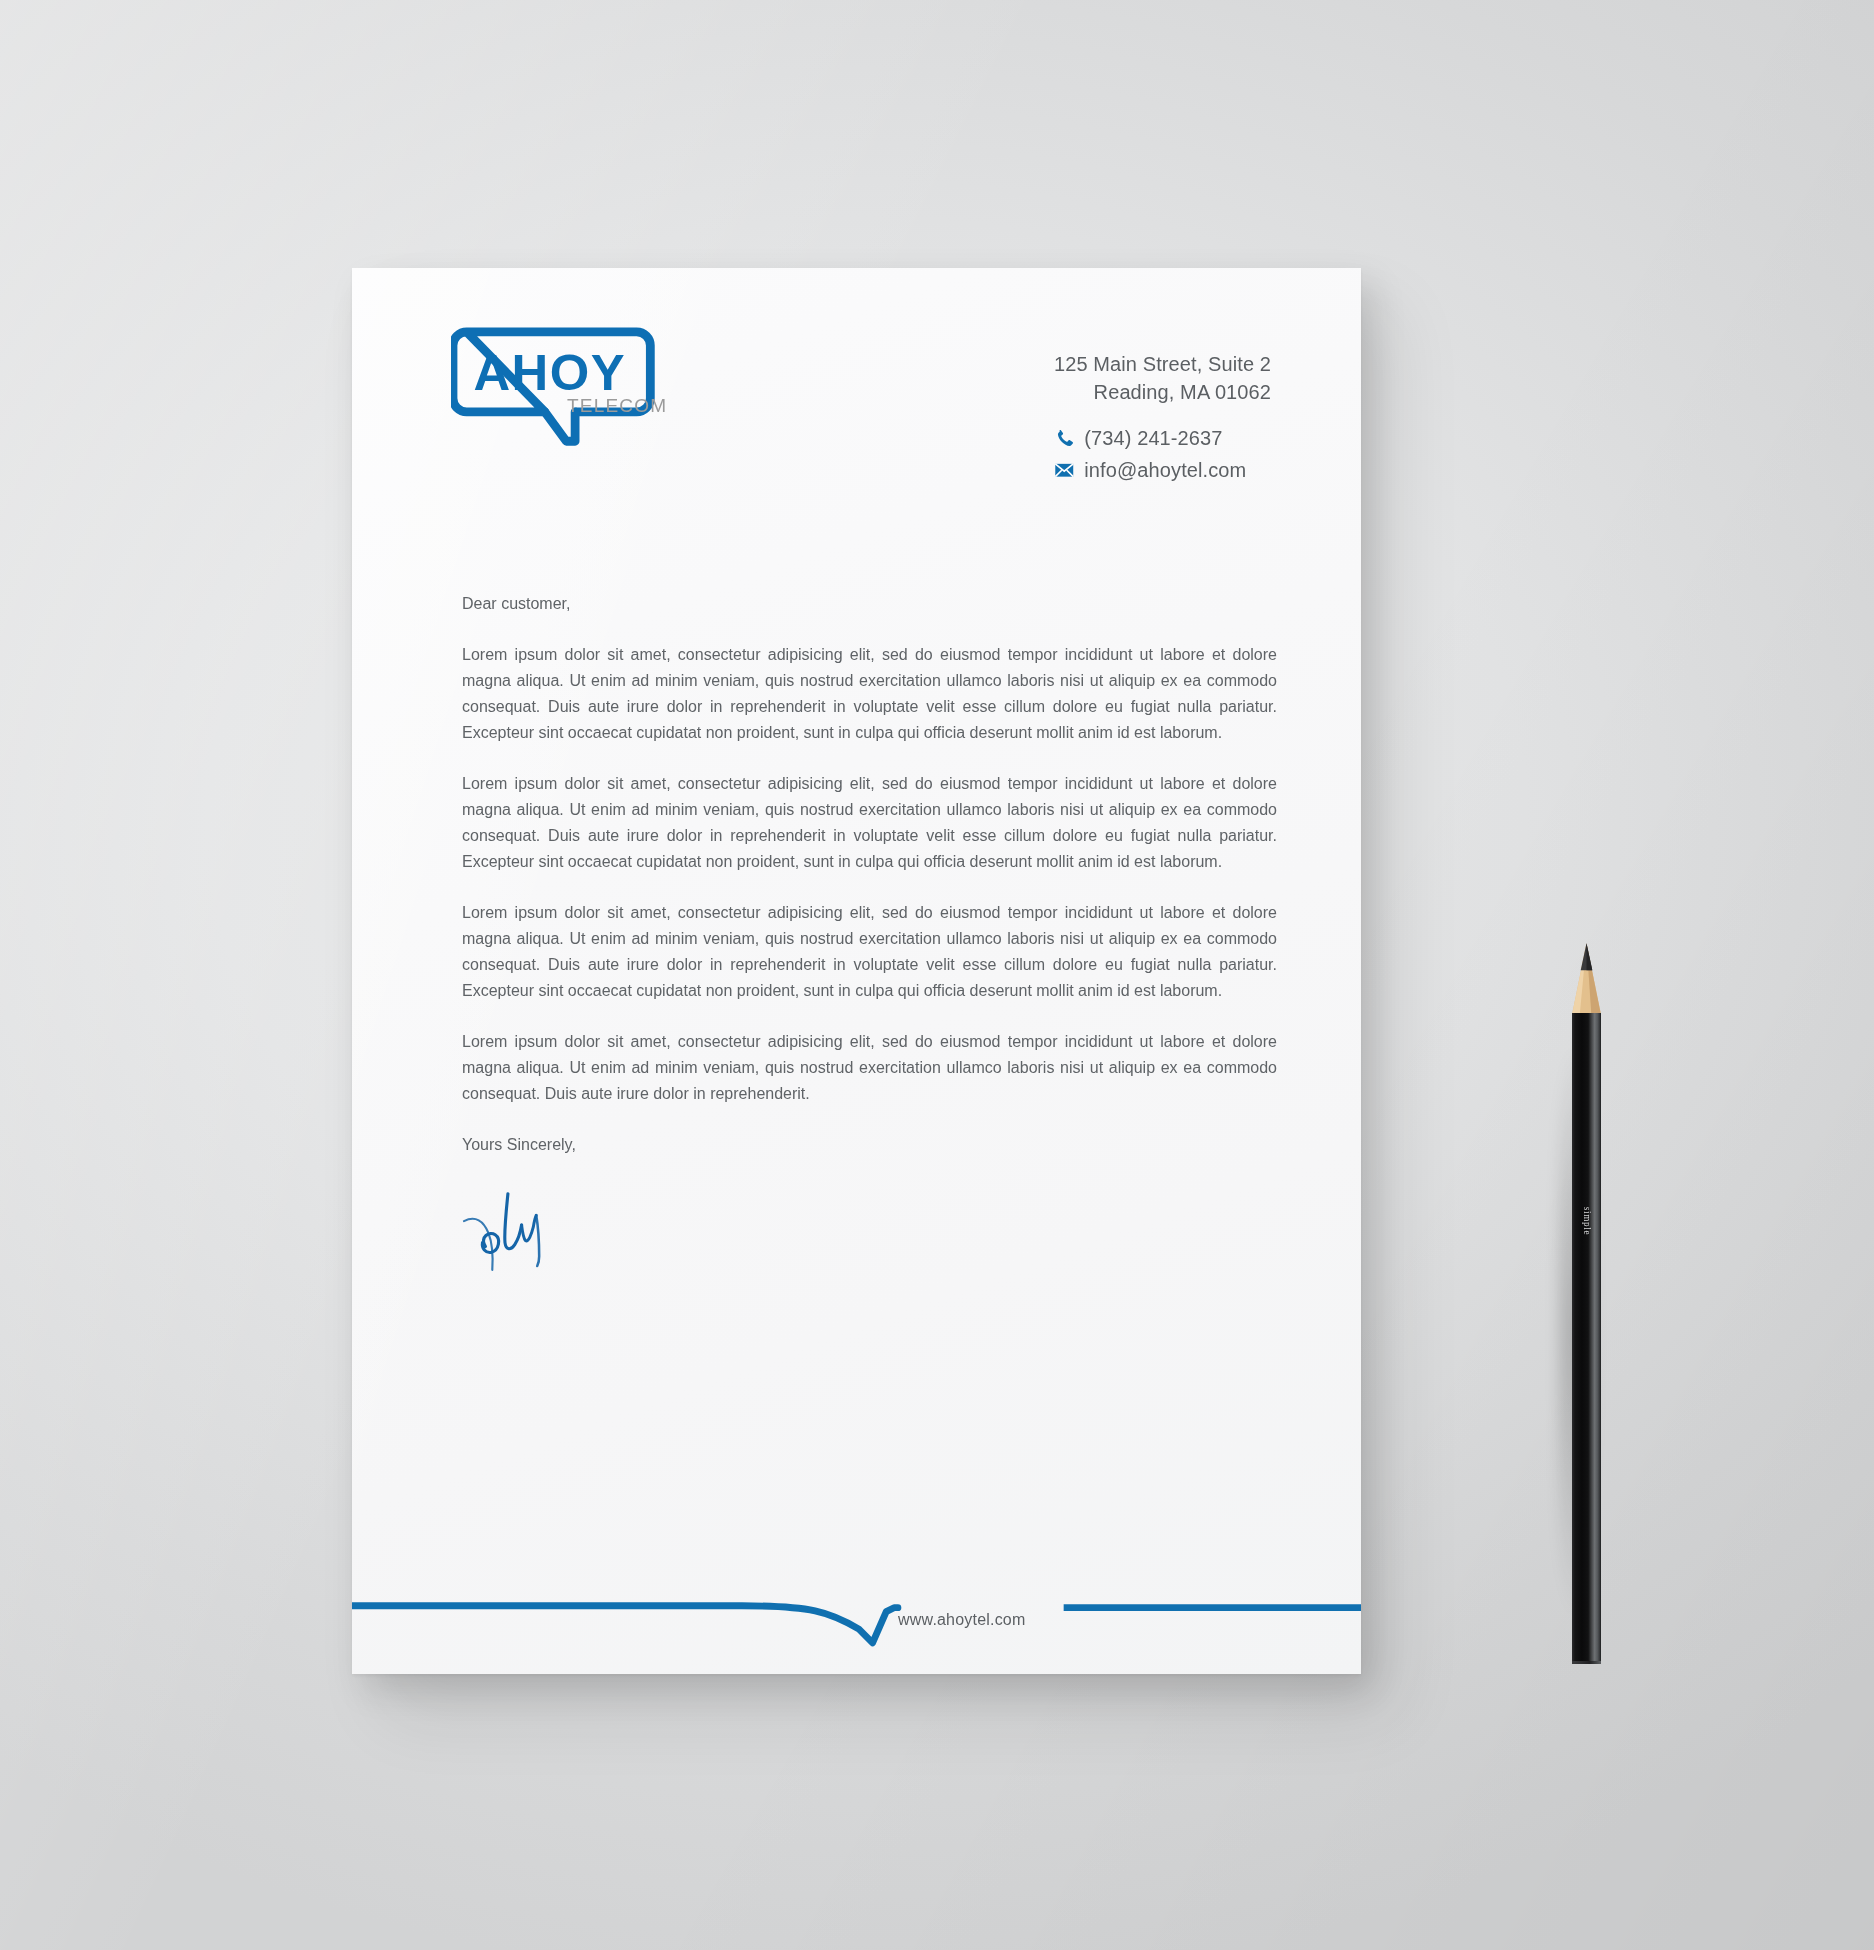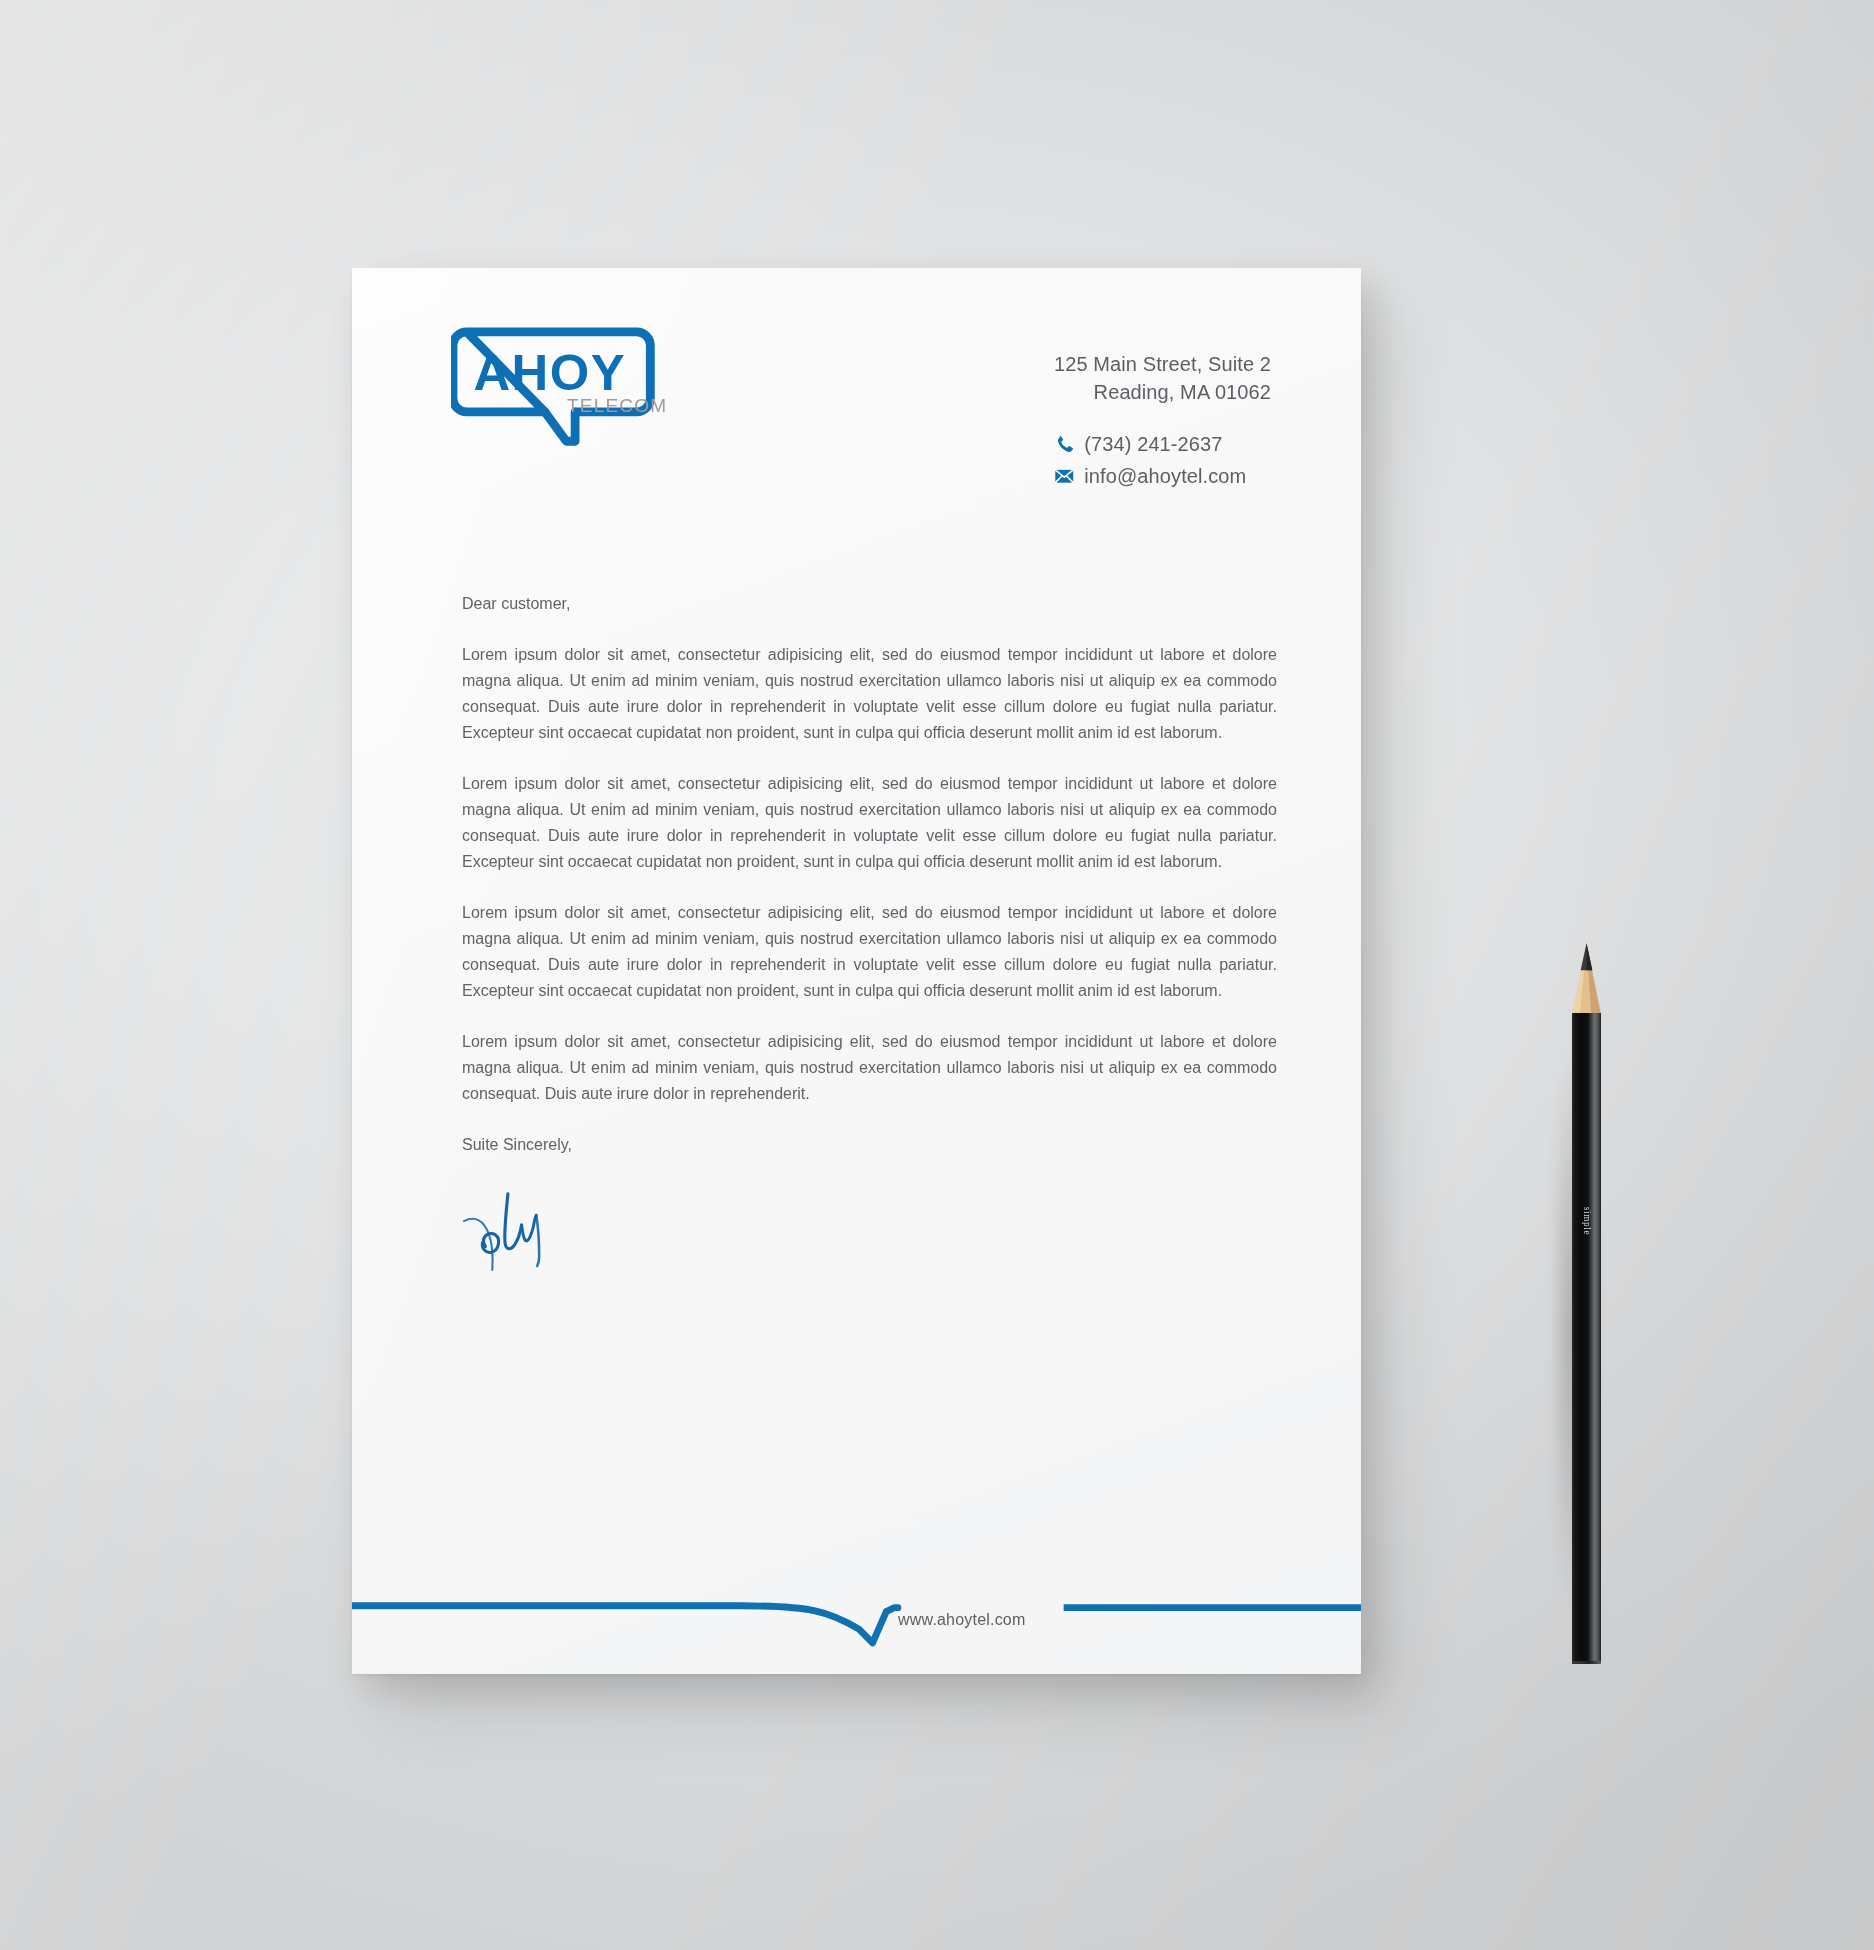--- a/index.html
+++ b/index.html
@@ -76,21 +76,21 @@
     position: absolute;
     right: 90px;
     top: 82px;
     text-align: right;
     color: #5b5f63;
     font-size: 20px;
     line-height: 28px;
     letter-spacing: 0.1px;
   }
   .addr-line { white-space: nowrap; }
-  #contact-rows { margin-top: 24px; }
+  #contact-rows { margin-top: 18px; }
   .contact-row {
     display: flex;
     align-items: center;
     gap: 9.8px;
     white-space: nowrap;
     margin-top: 3.9px;
   }
   .c-ico { width: 20.5px; height: 20.5px; flex: 0 0 20.5px; display:block; }
 
   
@@ -245,21 +245,21 @@
         </div>
       </div>
     </div>
 
     <div id="letter-body">
       <p id="salutation">Dear customer,</p>
       <p class="para">Lorem ipsum dolor sit amet, consectetur adipisicing elit, sed do eiusmod tempor incididunt ut labore et dolore magna aliqua. Ut enim ad minim veniam, quis nostrud exercitation ullamco laboris nisi ut aliquip ex ea commodo consequat. Duis aute irure dolor in reprehenderit in voluptate velit esse cillum dolore eu fugiat nulla pariatur. Excepteur sint occaecat cupidatat non proident, sunt in culpa qui officia deserunt mollit anim id est laborum.</p>
       <p class="para">Lorem ipsum dolor sit amet, consectetur adipisicing elit, sed do eiusmod tempor incididunt ut labore et dolore magna aliqua. Ut enim ad minim veniam, quis nostrud exercitation ullamco laboris nisi ut aliquip ex ea commodo consequat. Duis aute irure dolor in reprehenderit in voluptate velit esse cillum dolore eu fugiat nulla pariatur. Excepteur sint occaecat cupidatat non proident, sunt in culpa qui officia deserunt mollit anim id est laborum.</p>
       <p class="para">Lorem ipsum dolor sit amet, consectetur adipisicing elit, sed do eiusmod tempor incididunt ut labore et dolore magna aliqua. Ut enim ad minim veniam, quis nostrud exercitation ullamco laboris nisi ut aliquip ex ea commodo consequat. Duis aute irure dolor in reprehenderit in voluptate velit esse cillum dolore eu fugiat nulla pariatur. Excepteur sint occaecat cupidatat non proident, sunt in culpa qui officia deserunt mollit anim id est laborum.</p>
       <p class="para">Lorem ipsum dolor sit amet, consectetur adipisicing elit, sed do eiusmod tempor incididunt ut labore et dolore magna aliqua. Ut enim ad minim veniam, quis nostrud exercitation ullamco laboris nisi ut aliquip ex ea commodo consequat. Duis aute irure dolor in reprehenderit.</p>
-      <p id="closing">Suite Sincerely,</p>
+      <p id="closing">Yours Sincerely,</p>
 
       <svg id="signature" viewBox="0 0 130 100">
         <g fill="none" stroke="#1565a8" stroke-linecap="round" stroke-linejoin="round">
 
           <path d="M2 46 C 14 40 22 46 27 58 C 31 68 32 80 31 96" stroke-width="2.2" opacity=".85"></path>
 
           <path d="M24 72 C 18 62 28 56 34 60 C 40 64 38 76 30 78 C 24 79 20 74 21 68" stroke-width="3.2"></path>
 
           <path d="M47 18 C 45 38 43 56 44 68 C 45 76 50 76 54 70 C 58 64 60 56 61 50" stroke-width="3.2"></path>
 

